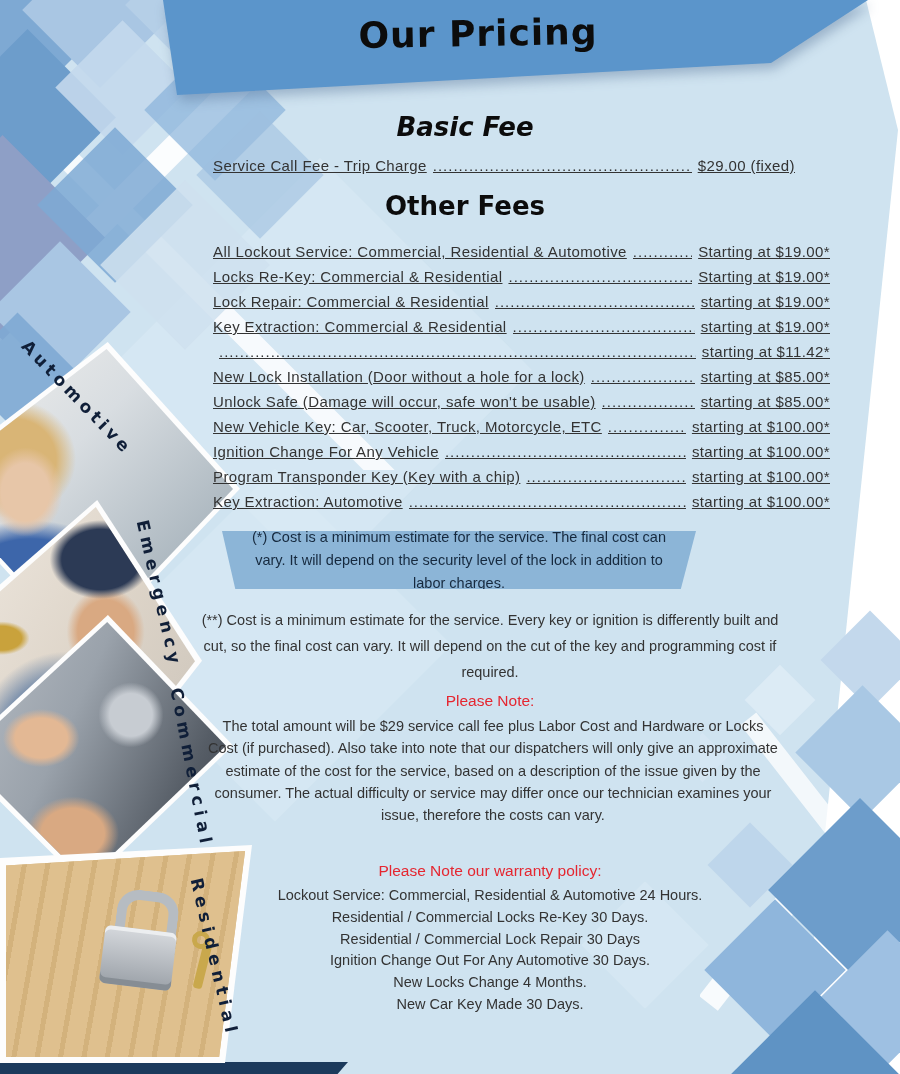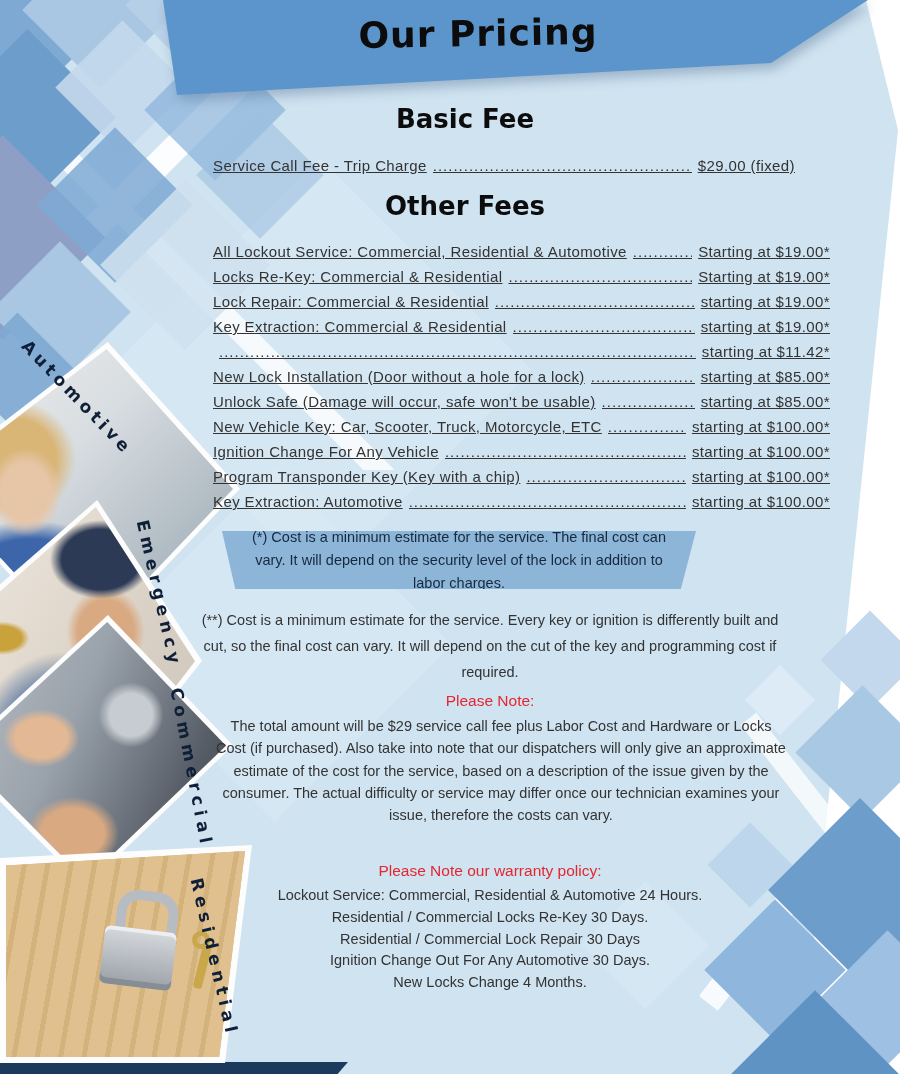--- a/index.html
+++ b/index.html
@@ -49,21 +49,21 @@
     background:#8cb5d7; clip-path:polygon(0 0, 100% 0, 96.8% 100%, 2.8% 100%);
     display:flex; align-items:center; justify-content:center;
     text-align:center; font-size:14.5px; line-height:23px; color:#16293e;
     padding:16px 26px; box-sizing:border-box;
   }
   .note-double { position:absolute; left:200px; top:607px; width:580px; text-align:center;
     font-size:14.5px; line-height:26px; color:#333; z-index:7; }
   .red-heading { position:absolute; width:580px; left:200px; text-align:center;
     font-size:15.5px; color:#e52630; z-index:7; }
   .para { position:absolute; left:208px; top:715px; width:570px; text-align:center;
-    font-size:14.5px; line-height:22.3px; color:#333; z-index:7;margin-left:8px; }
+    font-size:14.5px; line-height:22.3px; color:#333; z-index:7; }
   .warranty-list { position:absolute; left:200px; top:885px; width:580px; text-align:center;
     font-size:14.5px; line-height:21.8px; color:#333; z-index:7; }
   
   .photo { position:absolute; z-index:3; }
   .ph-border, .ph-img { position:absolute; }
   .ph-border { inset:0; background:#fdfdfd; }
   .ph-img { inset:0; }
   .side-label {
     position:absolute; z-index:5; white-space:nowrap; transform-origin:left top;
     font-family:"DejaVu Sans", sans-serif; font-weight:bold;
@@ -170,21 +170,21 @@
 <div class="side-label" style="left:32px; top:336px; transform:rotate(46deg); letter-spacing:4px;">Automotive</div>
 <div class="side-label" style="left:152px; top:518px; transform:rotate(77deg);">Emergency</div>
 <div class="side-label" style="left:186px; top:686px; transform:rotate(79deg);">Commercial</div>
 <div class="side-label" style="left:206px; top:876px; transform:rotate(77deg);">Residential</div>
 
 <div class="banner-wrap">
   <div class="banner"></div>
   <div class="banner-title">Our Pricing</div>
 </div>
 
-<div class="sec-heading" style="top:104px;">Basic Fee</div>
+<div class="sec-heading" style="top:112px;font-style:italic;">Basic Fee</div>
 <div class="basic-row">
   <div class="fee-row">
     <span class="fee-label">Service Call Fee - Trip Charge</span>
     <span class="fee-dots"></span>
     <span class="fee-price">$29.00 (fixed)</span>
   </div>
 </div>
 
 <div class="sec-heading" style="top:191px;">Other Fees</div>
 <div class="fee-list">
@@ -253,13 +253,14 @@
 <div class="red-heading" style="top:692px;">Please Note:</div>
 <div class="para">The total amount will be $29 service call fee plus Labor Cost and Hardware or Locks Cost (if purchased). Also take into note that our dispatchers will only give an approximate estimate of the cost for the service, based on a description of the issue given by the consumer. The actual difficulty or service may differ once our technician examines your issue, therefore the costs can vary.</div>
 
 <div class="red-heading" style="top:862px;">Please Note our warranty policy:</div>
 <div class="warranty-list">
   <div>Lockout Service: Commercial, Residential &amp; Automotive 24 Hours.</div>
   <div>Residential / Commercial Locks Re-Key 30 Days.</div>
   <div>Residential / Commercial Lock Repair 30 Days</div>
   <div>Ignition Change Out For Any Automotive 30 Days.</div>
   <div>New Locks Change 4 Months.</div>
+  <div>New Car Key Made 30 Days.</div>
 </div>
 
 </body></html>

